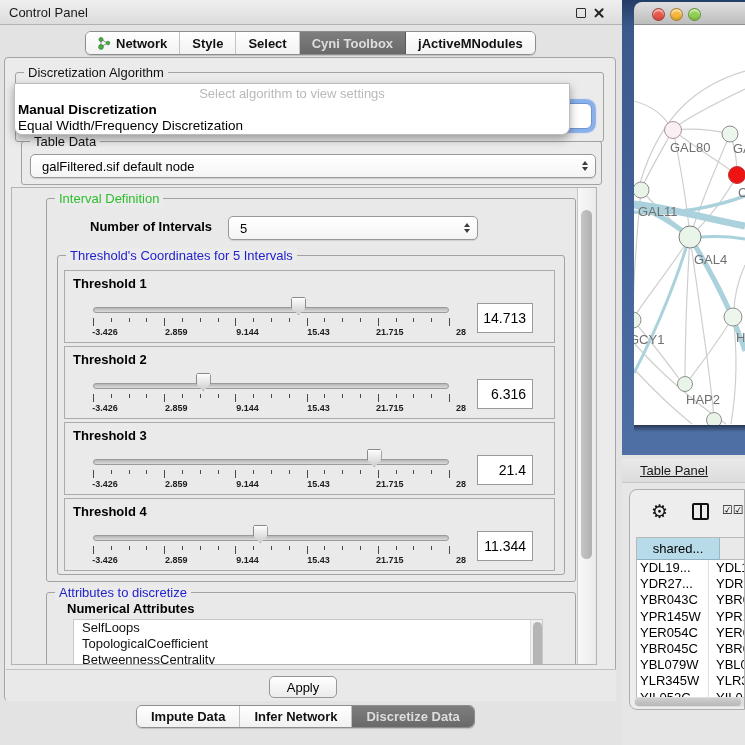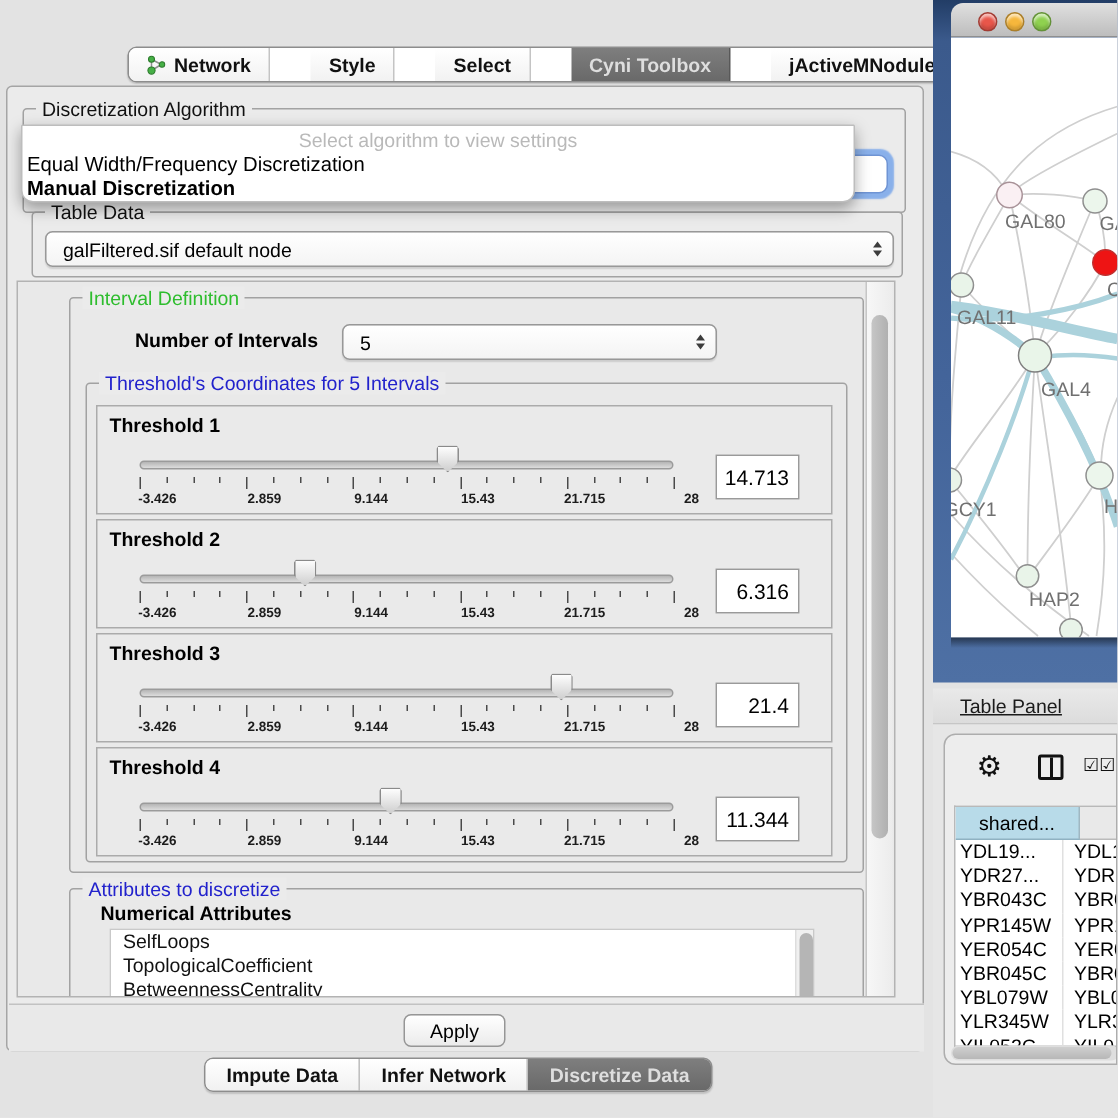--- a/index.html
+++ b/index.html
@@ -15,21 +15,21 @@
   #float-ic { position:absolute; left:576px; top:8px; width:10px; height:10px;
     border:1.5px solid #2d2d2d; border-radius:1px; }
   #close-ic { position:absolute; left:593px; top:7px; width:12px; height:12px; }
   #close-ic:before,#close-ic:after { content:""; position:absolute; left:5px; top:0;
     width:2.4px; height:12px; background:#222; border-radius:1px; }
   #close-ic:before { transform:rotate(45deg);} #close-ic:after { transform:rotate(-45deg);}
 
   
   #toptabs { left:85px; top:31px; height:24px; display:flex;
     border:1px solid #8d8d8d; border-radius:6px; overflow:hidden; background:#fff;
-    box-shadow:0 1px 1px rgba(0,0,0,.15);gap:27px; }
+    box-shadow:0 1px 1px rgba(0,0,0,.15); }
   .ttab { display:flex; align-items:center; justify-content:center; gap:5px;
     font-size:13px; font-weight:700; color:#111; background:linear-gradient(#ffffff,#f2f2f2);
     border-right:1px solid #c4c4c4; padding:0 12px; }
   .ttab:last-child { border-right:none; }
   .ttab.sel { background:linear-gradient(#7e7e7e,#696969); color:#dedede;
     border-right:1px solid #585858; }
   .netico { width:13px; height:14px; }
 
   
   #panel { left:4px; top:57px; width:612px; height:644px; background:#ebebeb;
@@ -177,20 +177,25 @@
   #hscroll { position:absolute; left:4px; top:207px; width:112px; height:10px;
     background:#dedede; border-radius:5px; }
   #hthumb { position:absolute; left:1px; top:1px; width:106px; height:8px;
     background:linear-gradient(#cfcfcf,#b7b7b7); border-radius:4px; }
 </style>
 </head>
 <body>
 
 <div id="stage">
 
+  <div class="abs" id="ltitle">
+    <div class="t">Control Panel</div>
+    <div id="float-ic"></div>
+    <div id="close-ic"></div>
+  </div>
 
   <div class="abs" id="toptabs">
     <div class="ttab">
       <svg class="netico" viewBox="0 0 13 14">
         <line x1="3" y1="3.5" x2="9.5" y2="7" stroke="#8f8f8f" stroke-width="1"></line>
         <line x1="3" y1="11" x2="9.5" y2="7" stroke="#8f8f8f" stroke-width="1"></line>
         <line x1="3" y1="3.5" x2="3" y2="11" stroke="#8f8f8f" stroke-width="1"></line>
         <circle cx="3" cy="3.5" r="2" fill="#46b046" stroke="#2c7a2c" stroke-width=".7"></circle>
         <circle cx="3" cy="11" r="2.4" fill="#46b046" stroke="#2c7a2c" stroke-width=".7"></circle>
         <circle cx="10" cy="7" r="1.8" fill="#46b046" stroke="#2c7a2c" stroke-width=".7"></circle>
@@ -213,22 +218,22 @@
 
   <div class="abs" id="panel">
 
     <div class="group" id="algo-group">
       <div class="gtitle">Discretization Algorithm</div>
       <div id="algo-combo"></div>
     </div>
 
     <div class="abs" id="popup">
       <div class="hint">Select algorithm to view settings</div>
+      <div class="item first">Manual Discretization</div>
       <div class="item">Equal Width/Frequency Discretization</div>
-      <div class="item first">Manual Discretization</div>
     </div>
 
     <div class="group" id="td-group">
       <div class="gtitle">Table Data</div>
       <div class="combo" id="td-combo">
         <span>galFiltered.sif default node</span>
         <span class="spin">
             <i class="up"></i>
             <i class="dn"></i>
           </span>

